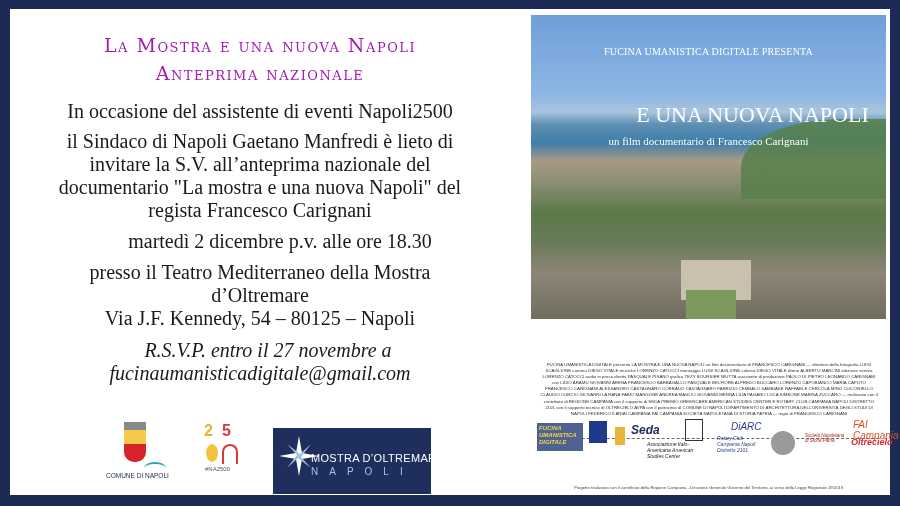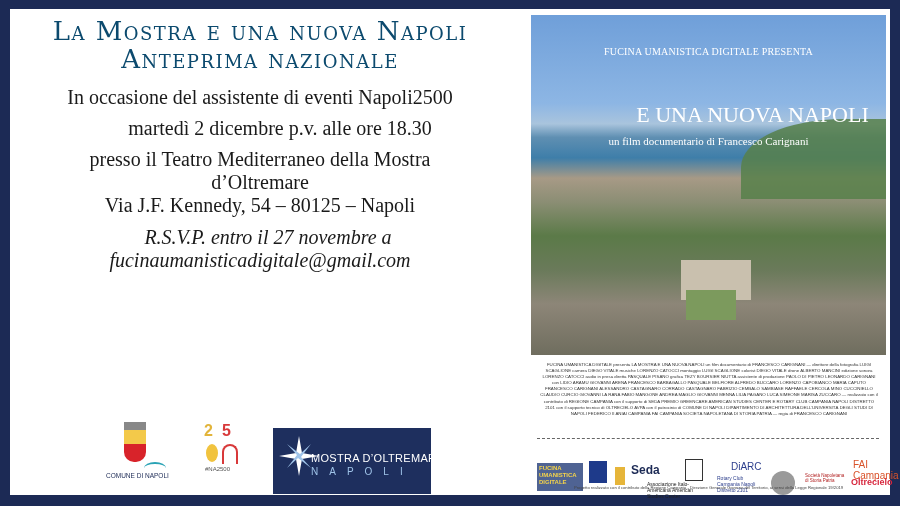--- a/index.html
+++ b/index.html
@@ -1,19 +1,19 @@
 <!DOCTYPE html>
 <html><head>
 <meta charset="utf-8">
 <style>
   html,body{margin:0;padding:0;}
   body{width:900px;height:506px;background:#1c2a55;position:relative;overflow:hidden;font-family:"Liberation Serif",serif;}
   .panel{position:absolute;left:10px;top:9px;width:880px;height:486px;background:#ffffff;}
   .left{position:absolute;left:0;top:0;width:500px;height:486px;text-align:center;color:#1a1a1a;}
-  .title{font-family:"DejaVu Serif",serif;font-variant:small-caps;font-size:26px;letter-spacing:1.5px;line-height:28px;margin-top:8px;color:#0c4a6e;}
+  .title{font-family:"DejaVu Serif",serif;font-variant:small-caps;font-size:19px;letter-spacing:1.5px;line-height:28px;margin-top:22px;color:#a21caf;}
   .p{font-size:20px;line-height:23px;margin:0;}
   .p1{margin-top:13px;}
   .p2{margin-top:7px;}
   .p3{margin-top:8px;margin-left:40px;}
   .p4{margin-top:8px;}
   .p5{margin-top:9px;font-style:italic;padding-left:16px;}
   .logos{position:absolute;left:96px;top:409px;height:66px;width:320px;}
   .logo-napoli{position:absolute;left:0;top:4px;width:62px;height:60px;}
   .crest{position:absolute;left:18px;top:0;width:22px;height:40px;}
   .crest .tower{height:8px;background:#888;}
@@ -25,45 +25,46 @@
   .n2{position:absolute;left:2px;top:0;font-family:"Liberation Sans",sans-serif;font-weight:bold;font-size:16px;color:#e2b43a;}
   .n5{position:absolute;left:20px;top:0;font-family:"Liberation Sans",sans-serif;font-weight:bold;font-size:16px;color:#d8393a;}
   .egg{position:absolute;left:4px;top:22px;width:12px;height:18px;background:#f1c33e;border-radius:50%;}
   .arch{position:absolute;left:20px;top:22px;width:12px;height:18px;border:2px solid #d8393a;border-bottom:none;border-radius:8px 8px 0 0;}
   .tag{position:absolute;left:3px;top:44px;font-family:"Liberation Sans",sans-serif;font-size:6px;color:#555;}
   .logo-mostra{position:absolute;left:167px;top:10px;width:158px;height:66px;background:#1e2f5e;}
   .star{position:absolute;left:6px;top:8px;width:40px;height:40px;}
   .m1{position:absolute;left:38px;top:24px;font-family:"Liberation Sans",sans-serif;font-size:11px;color:#fff;letter-spacing:0.3px;white-space:nowrap;}
   .m2{position:absolute;left:38px;top:38px;font-family:"Liberation Sans",sans-serif;font-size:10px;color:#9fc3e8;letter-spacing:11px;white-space:nowrap;}
   .poster{position:absolute;left:521px;top:6px;width:355px;height:476px;background:#fff;}
-  .photo{position:absolute;left:0;top:0;width:355px;height:340px;background:linear-gradient(180deg,#6f9fd9 0%,#8db6e4 26%,#a9c4dd 32%,#5f8fb2 36%,#3e7ea9 42%,#a79a86 48%,#8b8e74 55%,#5b7a48 65%,#6a7a5a 75%,#8d8678 85%,#6f6d5e 100%);overflow:hidden;}
+  .photo{position:absolute;left:0;top:0;width:355px;height:304px;background:linear-gradient(180deg,#6f9fd9 0%,#8db6e4 26%,#a9c4dd 32%,#5f8fb2 36%,#3e7ea9 42%,#a79a86 48%,#8b8e74 55%,#5b7a48 65%,#6a7a5a 75%,#8d8678 85%,#6f6d5e 100%);overflow:hidden;}
   .hill{position:absolute;left:210px;top:104px;width:170px;height:80px;background:#57804a;border-radius:60% 0 0 0;opacity:0.85;}
   .bldg{position:absolute;left:150px;top:245px;width:70px;height:40px;background:#c9c0ae;}
   .bldg2{position:absolute;left:155px;top:275px;width:50px;height:30px;background:#7c9a5d;}
   .presenta{position:absolute;top:31px;width:100%;text-align:center;font-size:10px;color:#fff;letter-spacing:0.2px;}
   .big{position:absolute;top:47px;width:100%;text-align:center;font-size:44px;color:#fff;line-height:44px;letter-spacing:1px;}
   .sub{position:absolute;top:89px;width:100%;text-align:center;font-size:22px;color:#fff;line-height:22px;padding-left:44px;}
   .film{position:absolute;top:120px;width:100%;text-align:center;font-size:11px;color:#fff;}
   .credits{position:absolute;top:347px;left:8px;width:340px;text-align:center;font-family:"Liberation Sans",sans-serif;font-size:4.4px;line-height:6.1px;color:#333;}
   .dash{position:absolute;left:6px;width:342px;border-top:1px dashed #666;}
-  .sponsors{position:absolute;left:4px;top:444px;width:348px;height:40px;}
+  .sponsors{position:absolute;left:4px;top:404px;width:348px;height:40px;font-style:italic;}
   .sp{position:absolute;font-family:"Liberation Sans",sans-serif;}
   .fucina{left:2px;top:4px;width:46px;height:28px;background:#4f6393;color:#f5d44a;font-weight:bold;font-size:6px;line-height:7px;padding:2px;box-sizing:border-box;}
   .footnote{position:absolute;top:470px;width:100%;text-align:center;font-family:"Liberation Sans",sans-serif;font-size:4.2px;color:#444;}
 </style>
 </head>
 <body>
 
 <div class="panel">
   <div class="left">
     <div class="title">
       <div>La Mostra e una nuova Napoli</div>
       <div>Anteprima nazionale</div>
     </div>
     <p class="p p1">In occasione del assistente di eventi Napoli2500</p>
+    <p class="p p2" style="padding:0 28px;">il Sindaco di Napoli Gaetano Manfredi è lieto di invitare la S.V. all’anteprima nazionale del documentario "La mostra e una nuova Napoli" del regista Francesco Carignani</p>
     <p class="p p3">martedì 2 dicembre p.v. alle ore 18.30</p>
     <p class="p p4" style="padding:0 40px;">presso il Teatro Mediterraneo della Mostra d’Oltremare</p>
     <p class="p">Via J.F. Kennedy, 54 – 80125 – Napoli</p>
     <p class="p p5">R.S.V.P. entro il 27 novembre a</p>
     <p class="p" style="font-style:italic;">fucinaumanisticadigitale@gmail.com</p>
 
     <div class="logos">
       <div class="logo-napoli">
         <div class="crest">
           <div class="tower"></div>

